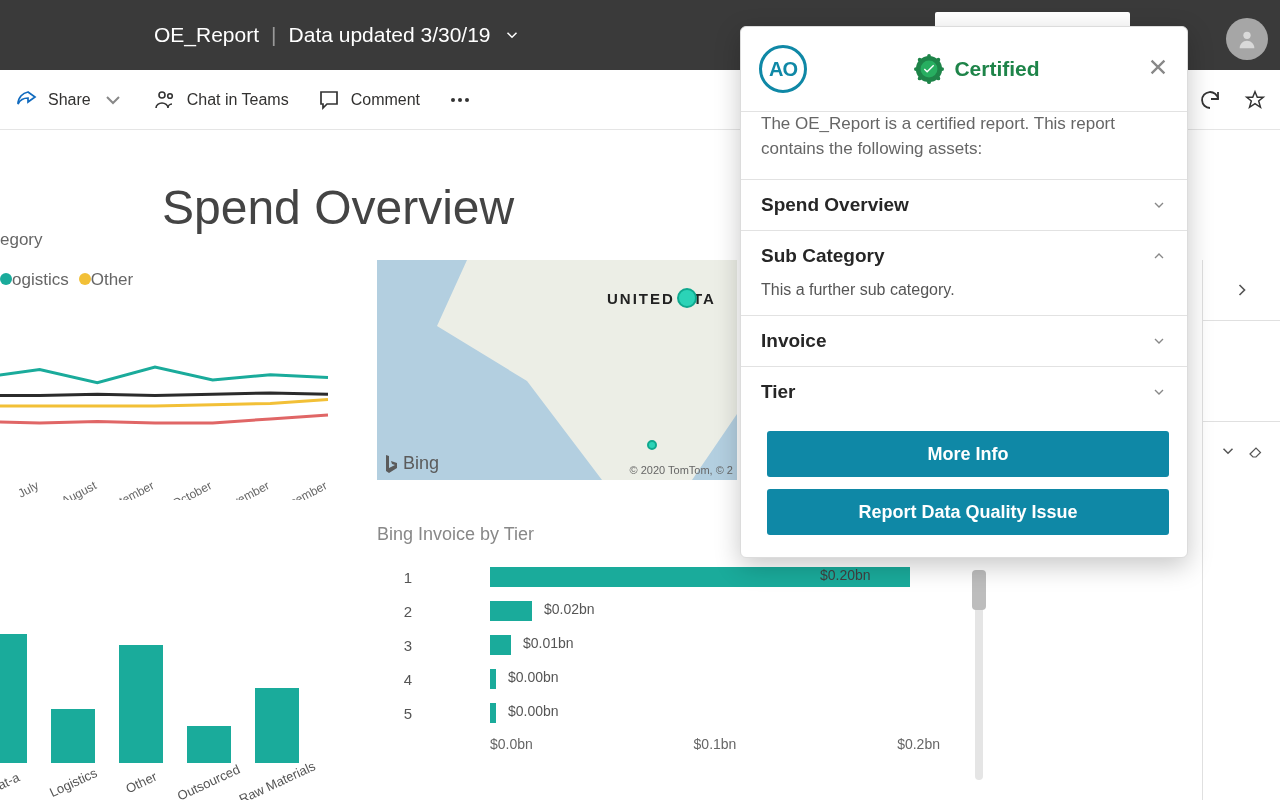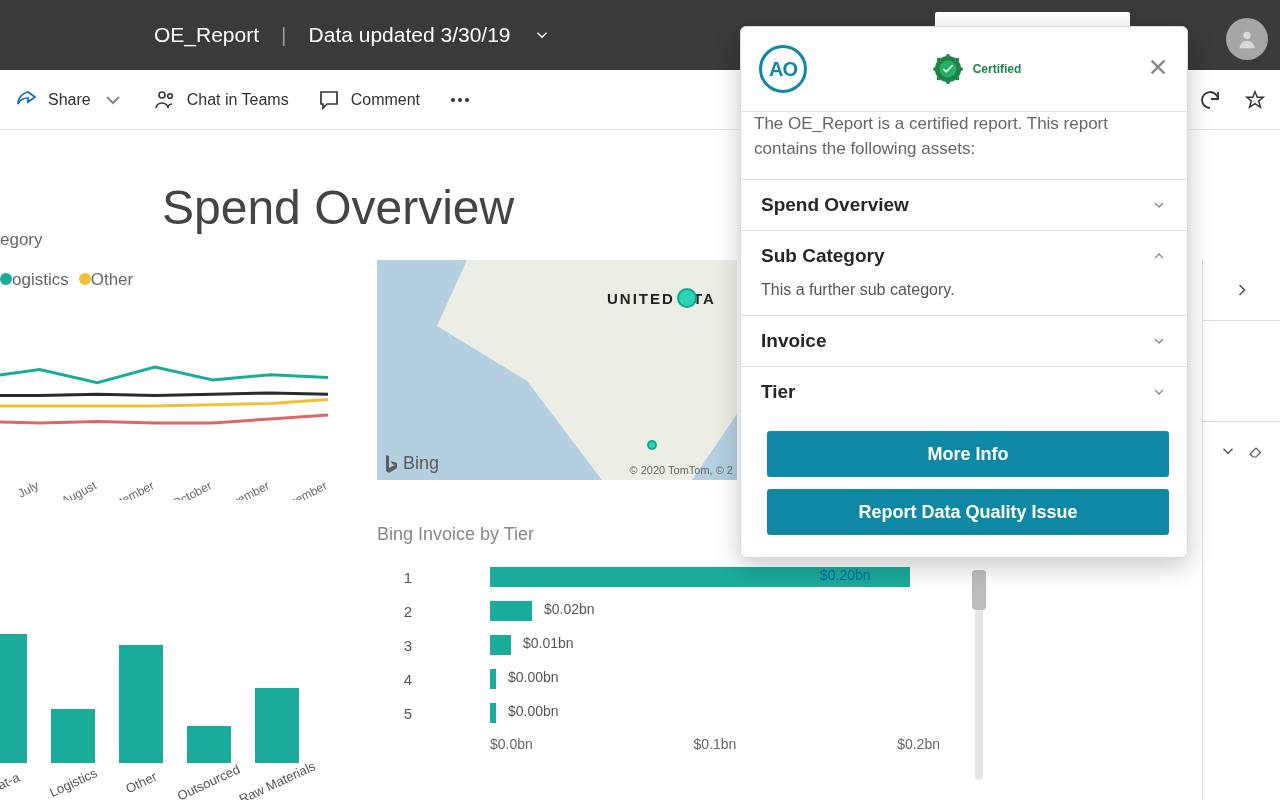--- a/index.html
+++ b/index.html
@@ -19,21 +19,21 @@
     align-items: center;
     padding: 0 24px;
     position: relative;
     color: #fff;
   }
   .topbar-title {
     font-size: 21px;
     margin-left: 130px;
     display: flex;
     align-items: center;
-    gap: 22px;
+    gap: 12px;
   }
   .topbar-divider { color: #999; }
   .topbar-chev {
     width: 18px; height: 18px;
   }
   .search-box {
     position: absolute;
     right: 150px;
     top: 12px;
     width: 195px;
@@ -215,25 +215,25 @@
     display:flex; align-items:center; padding:18px 18px 18px 18px; gap:14px;
   }
   .ao-badge {
     width:48px;height:48px;border:3px solid #0f88a6;border-radius:50%;
     display:flex;align-items:center;justify-content:center;
     color:#0f88a6;font-weight:600;font-size:20px;letter-spacing:-1px;
   }
   .cert-badge {
     width:30px;height:30px;margin-left:auto;
   }
-  .cert-text { color:#1e8449; font-size:12px; font-weight:600; margin-left:-4px; margin-right:auto;}
+  .cert-text { color:#1e8449; font-size:21px; font-weight:600; margin-left:-4px; margin-right:auto;}
   .pop-close { cursor:pointer; color:#888; }
   .pop-close svg{width:22px;height:22px;}
   .pop-desc {
-    padding: 0 20px 18px 13px;
+    padding: 0 20px 18px 20px;
     font-size:17px; color:#666; line-height:1.45;
   }
   .pop-divider { height:1px; background:#e2e2e2; }
   .pop-section {
     padding:14px 20px;
     display:flex; align-items:center; justify-content:space-between;
     cursor:pointer;
   }
   .pop-section-title { font-size:19px; font-weight:600; color:#262626; }
   .pop-sub { padding:0 20px 16px 20px; font-size:16px; color:#555; }
@@ -370,21 +370,21 @@
     </div>
     <div class="map-copy">© 2020 TomTom, © 2</div>
   </div>
 
   <div class="tier-title">Bing Invoice by Tier</div>
   <div class="tier-chart" id="tierchart">
       <div class="tier-row">
         <div class="tier-cat">1</div>
         <div class="tier-bar-wrap">
           <div class="tier-bar" style="width: 420px;"></div>
-          <div class="tier-val" style="--w: 420px; left: 330px; color: #0369a1;">$0.20bn</div>
+          <div class="tier-val" style="--w: 420px; left: 330px; color: #404040;">$0.20bn</div>
         </div>
       </div>
       <div class="tier-row">
         <div class="tier-cat">2</div>
         <div class="tier-bar-wrap">
           <div class="tier-bar" style="width: 42px;"></div>
           <div class="tier-val" style="--w: 42px;">$0.02bn</div>
         </div>
       </div>
       <div class="tier-row">

